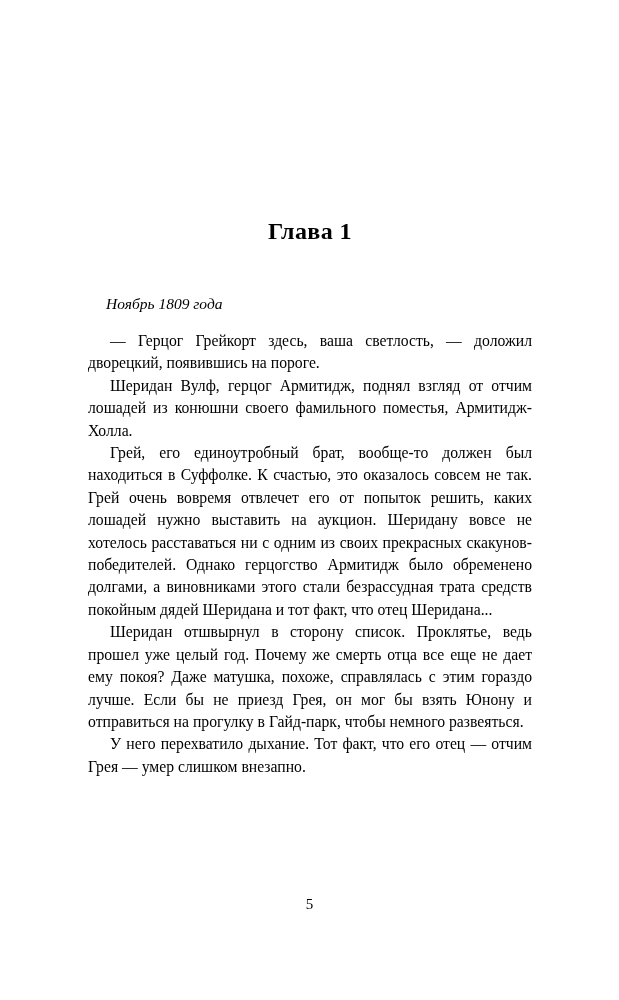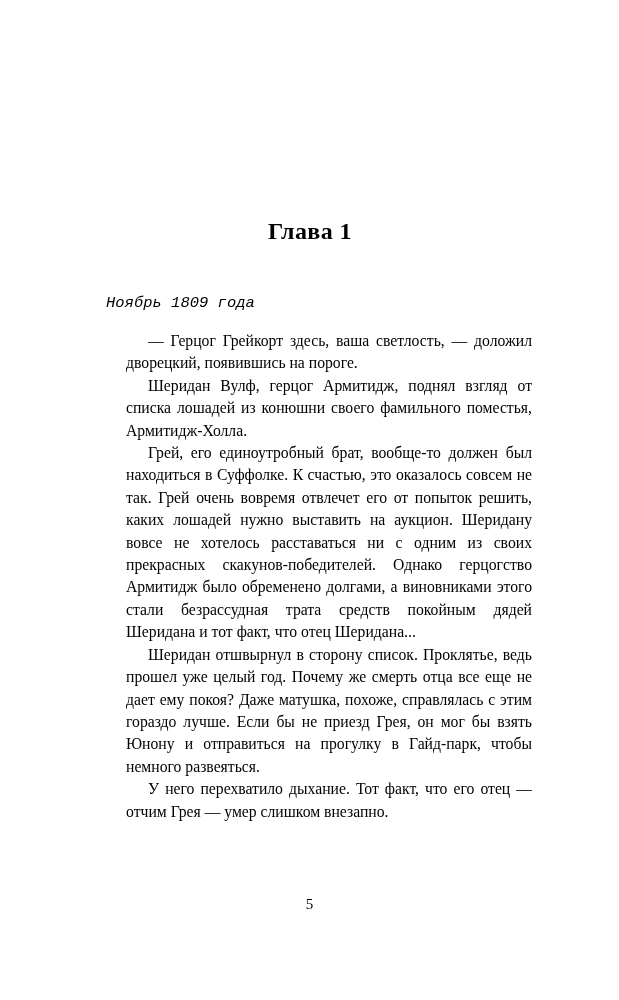--- a/index.html
+++ b/index.html
@@ -40,30 +40,28 @@
     margin-left: 6px;
     font-style: italic;
     font-size: 15.5px;
     line-height: 21px;
   }
   .epigraph .line {
     display: block;
   }
   .epigraph .line-2 {
     text-indent: 12px;
-    font-family: Liberation Mono, monospace;
   }
   .body-text {
     margin-top: 16px;
     font-size: 15.7px;
     line-height: 22.4px;
     text-align: justify;
     text-justify: inter-word;
     hyphens: manual;
-    margin-left: 38px;
   }
   .body-text p {
     margin: 0;
     text-indent: 22px;
   }
   .folio {
     position: absolute;
     top: 896px;
     left: 0;
     width: 619px;
@@ -78,21 +76,21 @@
   <div class="content">
 
     <h1 class="chapter-title">Глава 1</h1>
 
     <div class="epigraph">
       <span class="line line-2">Ноябрь 1809 года</span>
     </div>
 
     <div class="body-text">
       <p>— Герцог Грейкорт здесь, ваша светлость, — доложил дворецкий, появившись на пороге.</p>
-      <p>Шеридан Вулф, герцог Армитидж, поднял взгляд от списка лошадей из конюшни своего фамильного поместья, Армитидж-Холла.</p>
+      <p>Шеридан Вулф, герцог Армитидж, поднял взгляд от отчим лошадей из конюшни своего фамильного поместья, Армитидж-Холла.</p>
       <p>Грей, его единоутробный брат, вообще-то должен был находиться в Суффолке. К счастью, это оказалось совсем не так. Грей очень вовремя отвлечет его от попыток решить, каких лошадей нужно выставить на аукцион. Шеридану вовсе не хотелось расставаться ни с одним из своих прекрасных скакунов-победителей. Однако герцогство Армитидж было обременено долгами, а виновниками этого стали безрассудная трата средств покойным дядей Шеридана и тот факт, что отец Шеридана...</p>
       <p>Шеридан отшвырнул в сторону список. Проклятье, ведь прошел уже целый год. Почему же смерть отца все еще не дает ему покоя? Даже матушка, похоже, справлялась с этим гораздо лучше. Если бы не приезд Грея, он мог бы взять Юнону и отправиться на прогулку в Гайд-парк, чтобы немного развеяться.</p>
       <p>У него перехватило дыхание. Тот факт, что его отец — отчим Грея — умер слишком внезапно.</p>
     </div>
 
   </div>
 
   <div class="folio">5</div>
 </div>
 

